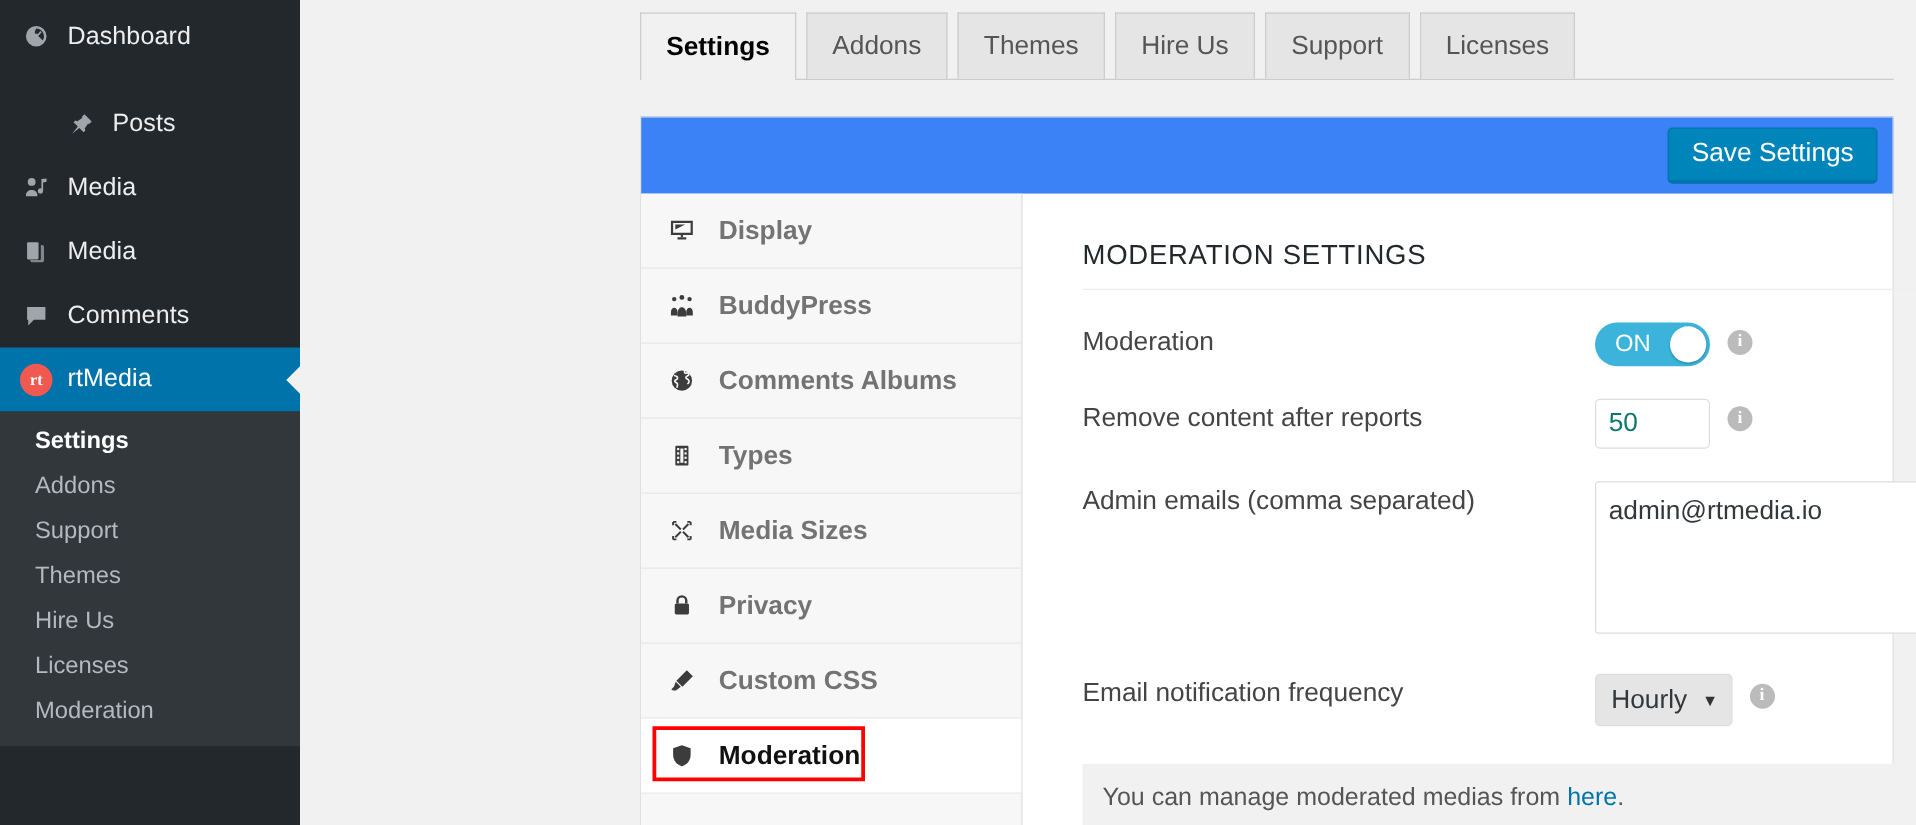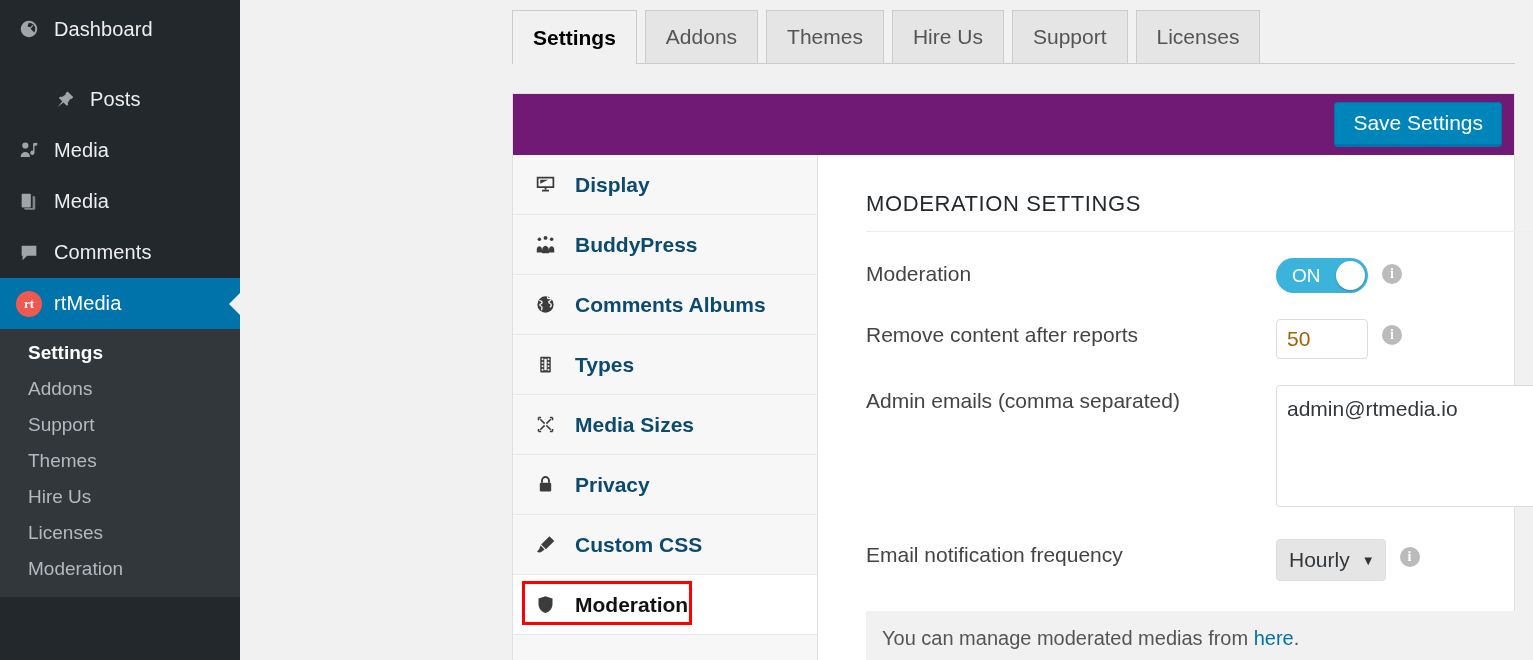--- a/index.html
+++ b/index.html
@@ -87,21 +87,21 @@
     color: #000;
     font-weight: bold;
     margin-bottom: -1px;
     height: 54px;
   }
 
   
   .savebar {
     position: absolute; left: 272px; top: 93px; right: 18px;
     height: 62px;
-    background: #701a75;
+    background: #3b82f6;
     border: 1px solid #e0e0e0;
     border-bottom: none;
     display: flex; align-items: center; justify-content: flex-end;
     padding-right: 12px;
   }
   .btn-primary {
     background: #0085ba;
     border: 1px solid #0073aa;
     border-bottom-width: 3px;
     border-radius: 4px;
@@ -124,21 +124,21 @@
     width: 305px; flex: 0 0 305px;
     background: #f7f7f7;
     border-right: 1px solid #e0e0e0;
   }
   .nav-item {
     height: 60px;
     display: flex; align-items: center;
     padding-left: 22px;
     border-bottom: 1px solid #e8e8e8;
     font-size: 21px; font-weight: bold;
-    color: #0c4a6e;
+    color: #737373;
     position: relative;
   }
   .nav-item .nav-ico {
     width: 34px; flex: 0 0 34px;
     display: flex; align-items: center;
     color: #3c3c3c;
   }
   .nav-item .nav-label { padding-left: 6px; }
   .nav-item.selected {
     background: #fff;
@@ -187,21 +187,21 @@
   .toggle .knob {
     position: absolute; right: 3px; top: 3px;
     width: 29px; height: 29px; border-radius: 50%;
     background: #fff;
     box-shadow: 0 1px 2px rgba(0,0,0,.25);
   }
 
   .num-input {
     width: 92px; height: 40px;
     border: 1px solid #ddd; border-radius: 4px;
-    font-size: 21px; color: #a16207;
+    font-size: 21px; color: #0f766e;
     padding: 0 10px;
     font-family: "Liberation Sans", sans-serif;
     background: #fff;
   }
   .emails-area {
     width: 326px; height: 122px;
     border: 1px solid #ddd; border-radius: 3px;
     font-size: 21px; color: #32373c;
     padding: 9px 10px;
     resize: none;

